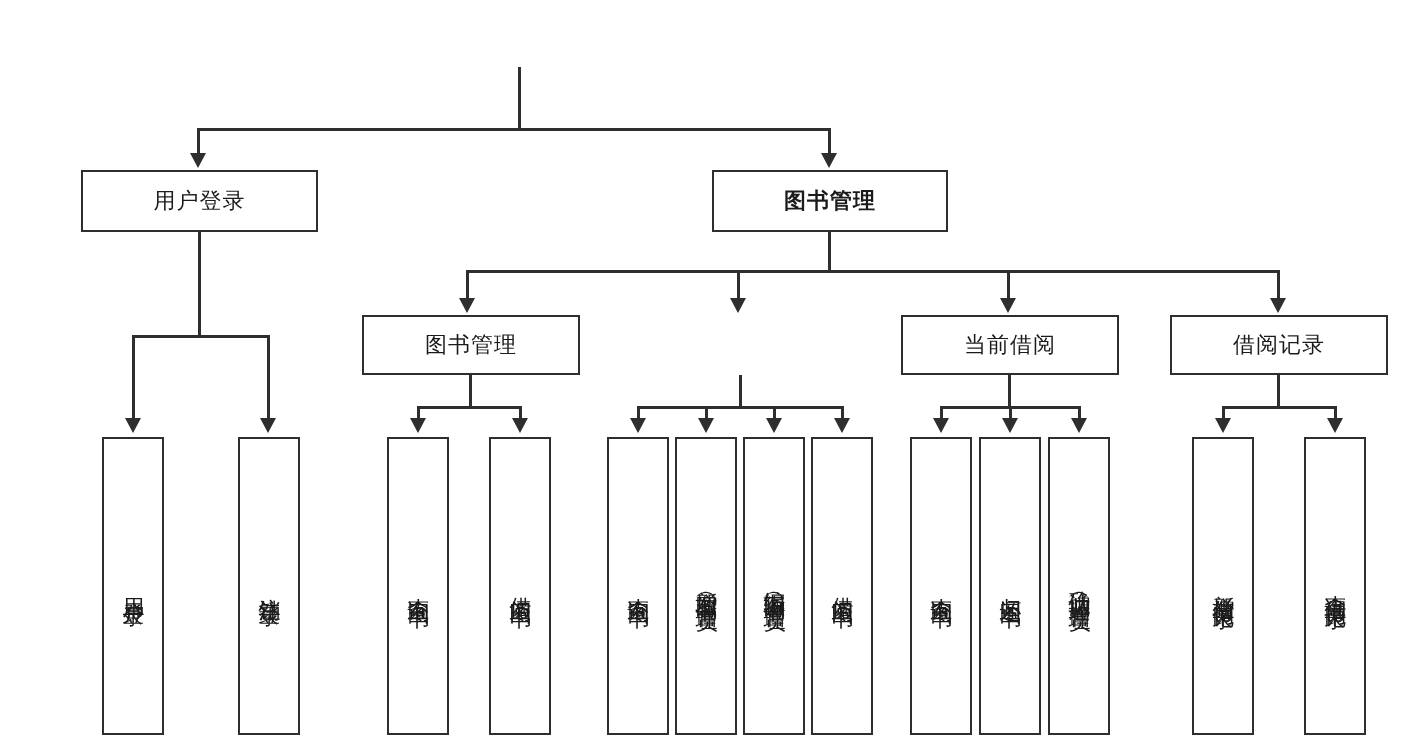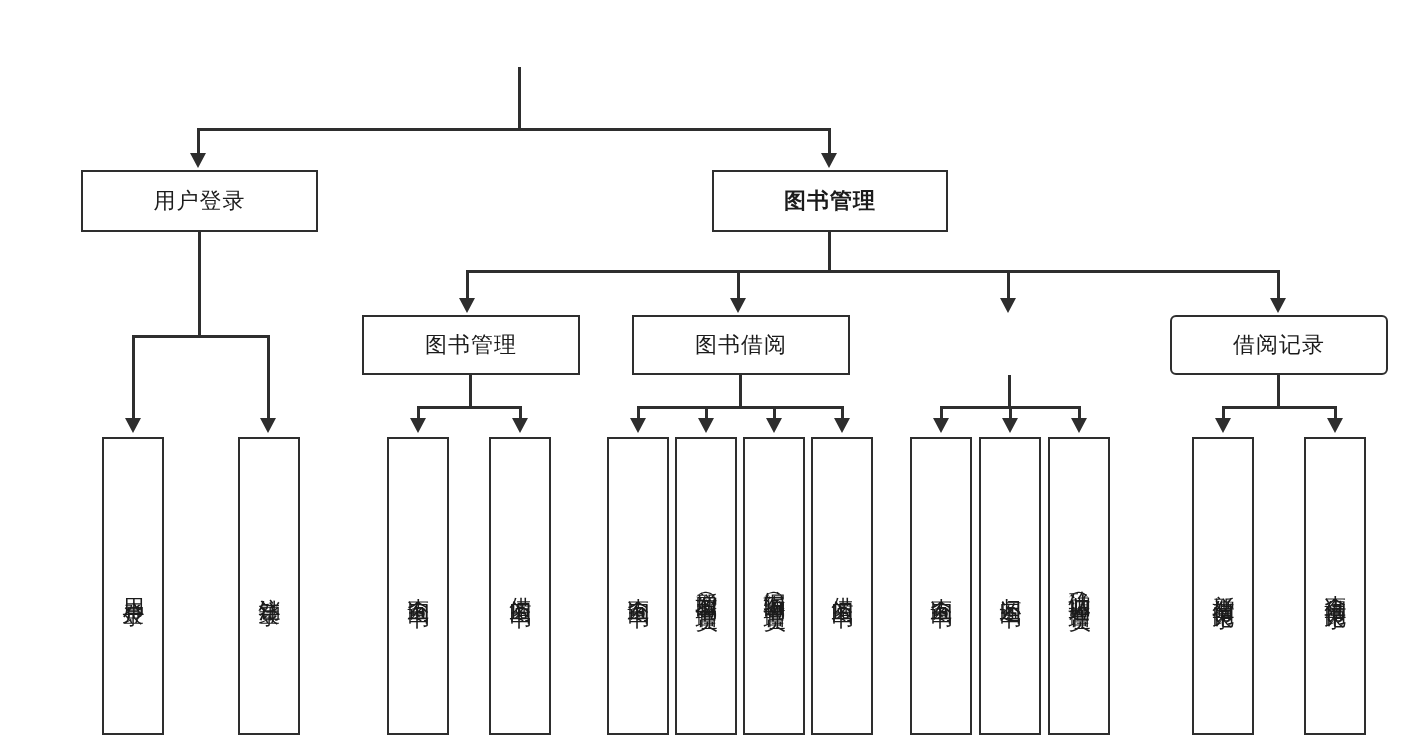--- a/index.html
+++ b/index.html
@@ -107,24 +107,24 @@
 
   <div class="ln v" style="left:1007px;top:270px;height:30px;"></div>
   <div class="arrow" style="left:1000px;top:298px;"></div>
 
   <div class="ln v" style="left:1277px;top:270px;height:30px;"></div>
   <div class="arrow" style="left:1270px;top:298px;"></div>
 
   <div class="node horiz" style="left:362px;top:315px;width:218px;height:60px;">
     <span class="htext">图书管理</span>
   </div>
-  <div class="node horiz" style="left:632px;top:315px;width:218px;height:60px;">
-    <span class="htext">图书借阅</span>
-  </div>
-  <div class="node horiz" style="left:1170px;top:315px;width:218px;height:60px;border-radius:6px;">
+  <div class="node horiz" style="left:901px;top:315px;width:218px;height:60px;">
+    <span class="htext">当前借阅</span>
+  </div>
+  <div class="node horiz" style="left:1170px;top:315px;width:218px;height:60px;">
     <span class="htext">借阅记录</span>
   </div>
 
   <div class="ln v" style="left:469px;top:375px;height:33px;"></div>
   <div class="ln h" style="left:417px;top:406px;width:105px;"></div>
   <div class="ln v" style="left:417px;top:406px;height:14px;"></div>
   <div class="arrow" style="left:410px;top:418px;"></div>
   <div class="ln v" style="left:519px;top:406px;height:14px;"></div>
   <div class="arrow" style="left:512px;top:418px;"></div>
 

